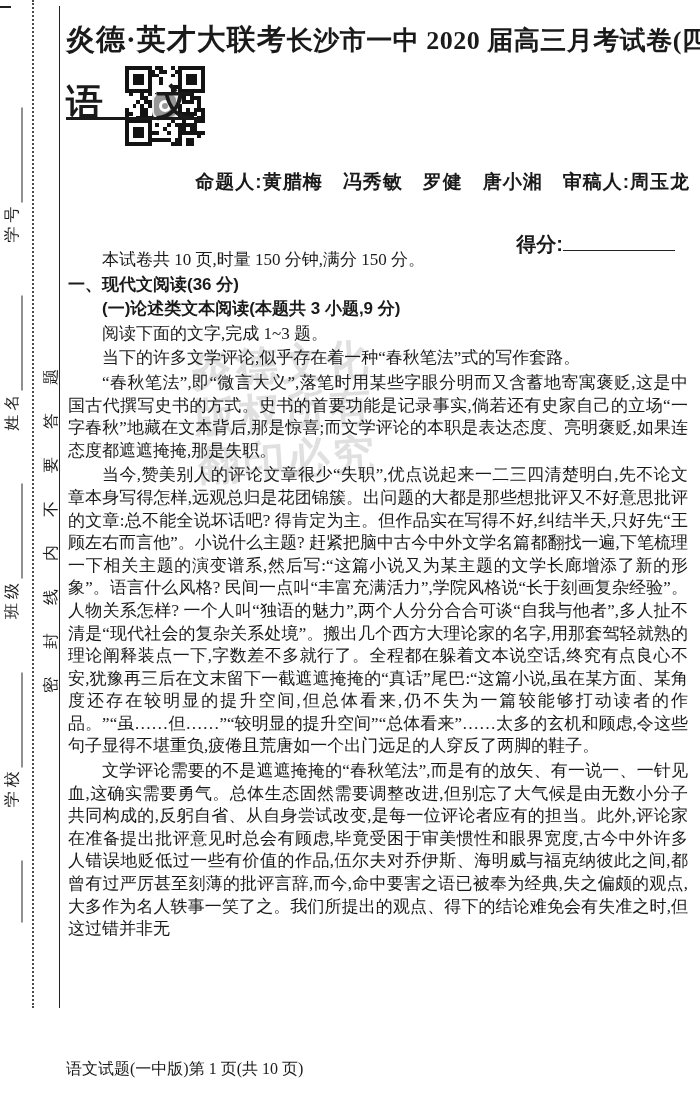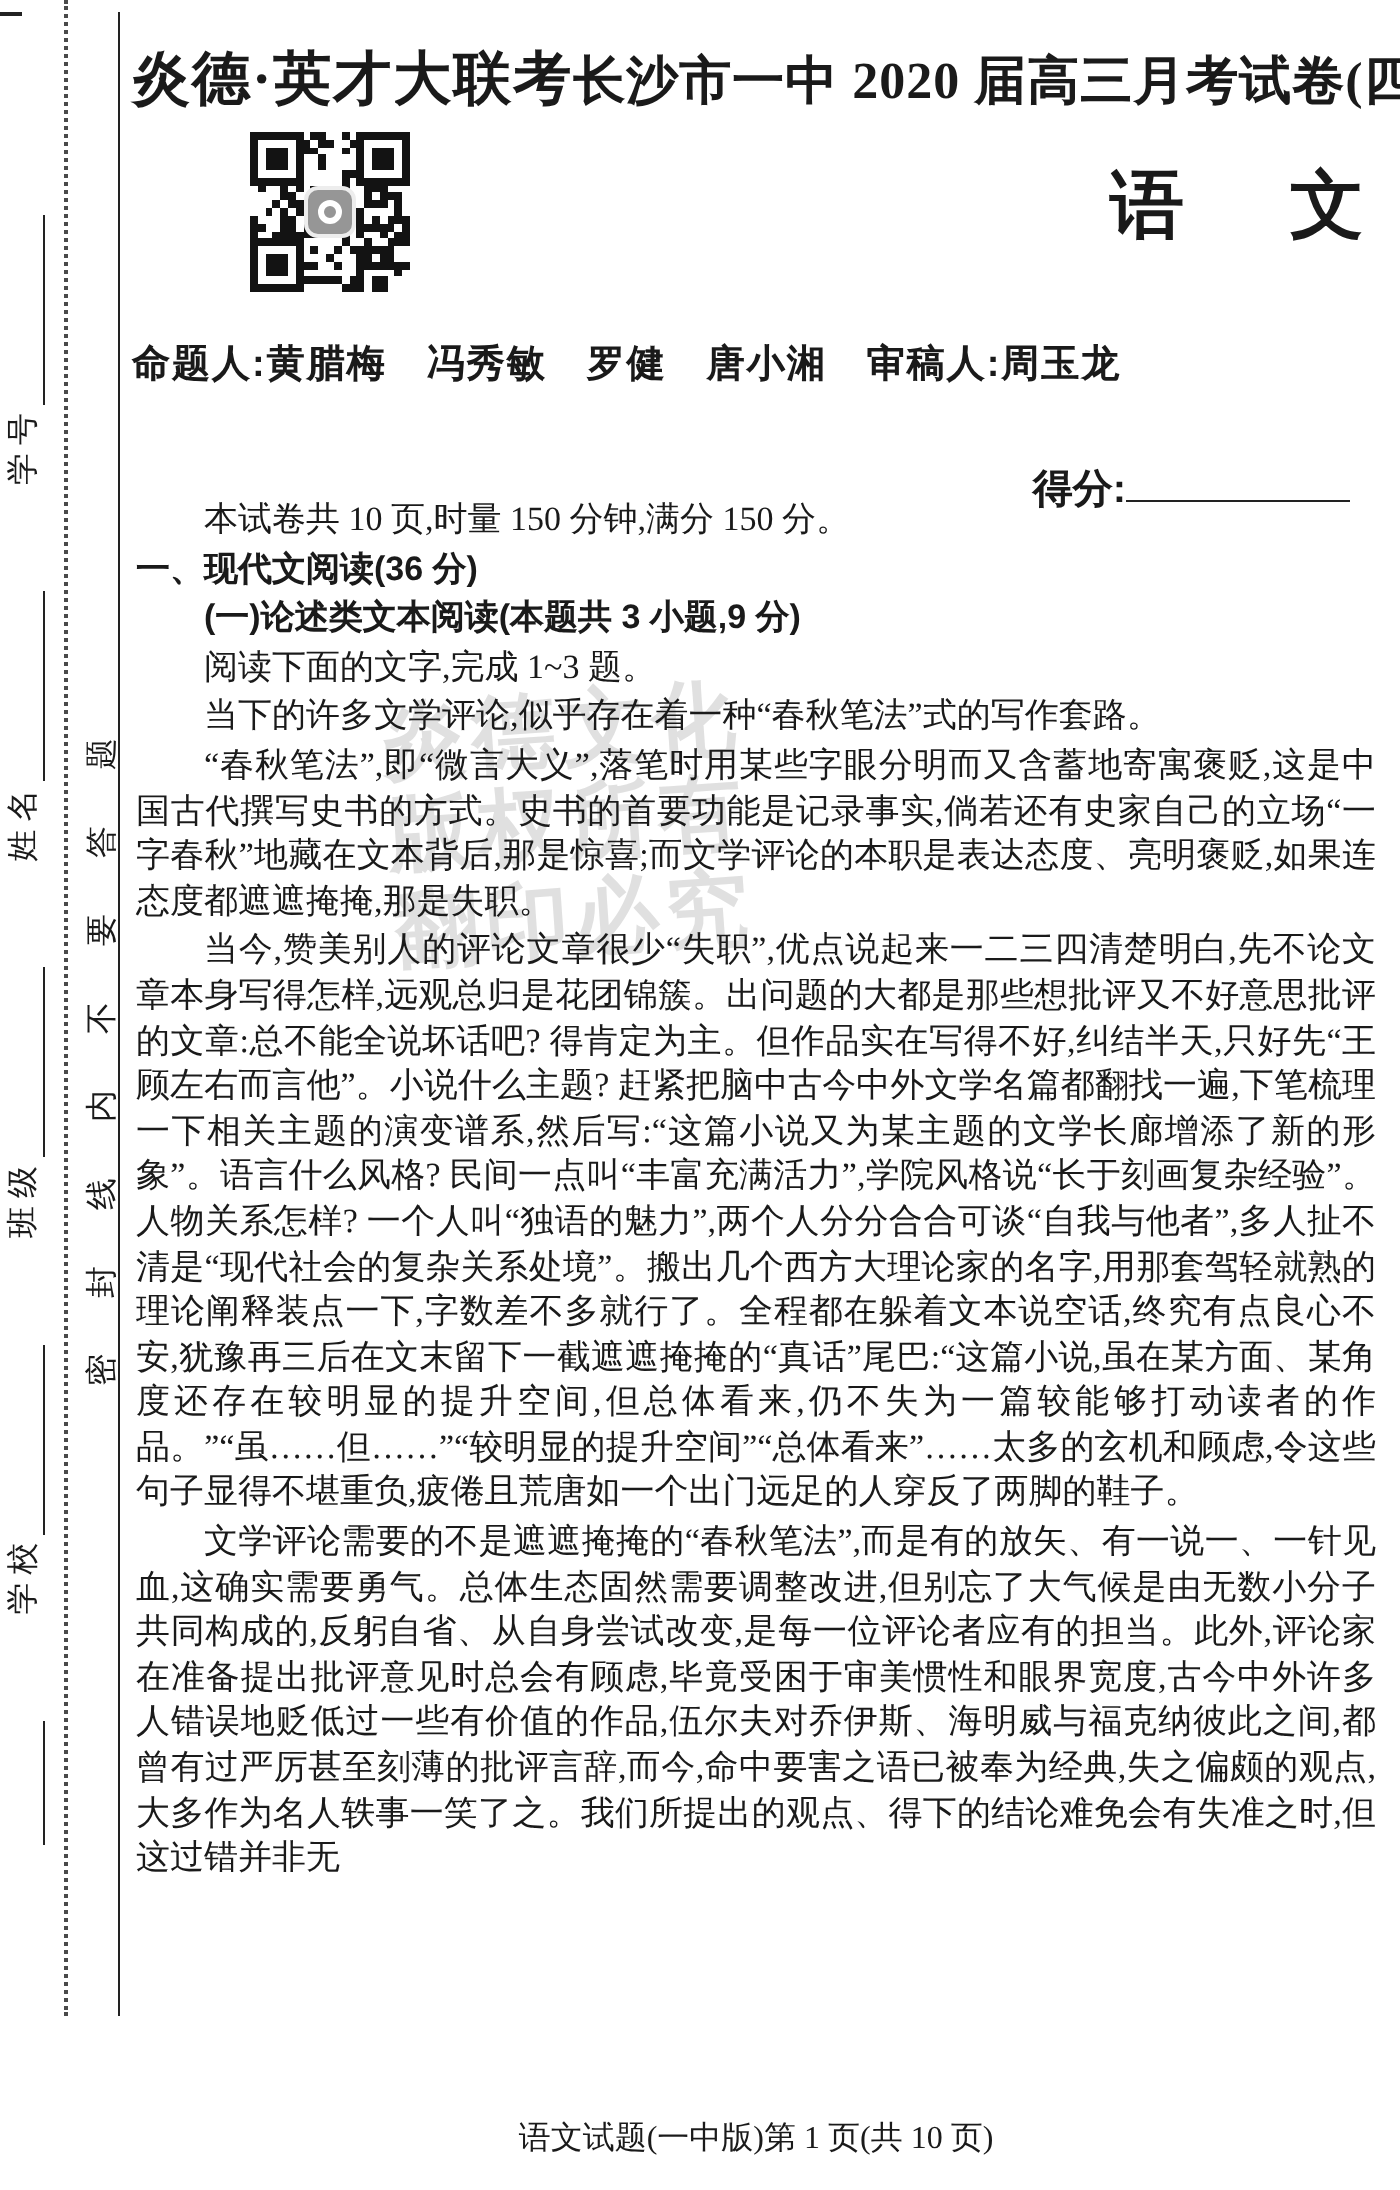--- a/index.html
+++ b/index.html
@@ -38,26 +38,27 @@
   .qr{position:absolute;left:59px;top:66px;width:80px;height:80px;}
   .qr-grid{display:grid;grid-template-columns:repeat(21,1fr);grid-template-rows:repeat(21,1fr);width:80px;height:80px;}
   .qm{background:#fff;}
   .qm.on{background:#131313;}
   .qr-logo{
     position:absolute;left:27px;top:27px;width:26px;height:26px;background:#969696;
     border:2px solid #ededed;border-radius:7px;box-sizing:border-box;
   }
   .qr-logo::after{content:"";position:absolute;left:5px;top:5px;right:5px;bottom:5px;border:3px solid #fff;border-radius:50%;}
   .subject{
-    position:absolute;top:78px;left:0;width:100%;text-align:right;
+    position:absolute;top:78px;left:0;width:100%;text-align:left;
     font-size:37px;font-weight:bold;letter-spacing:8px;
     font-family:"Liberation Sans",sans-serif;
+    text-decoration:underline;
   }
   .setters{
-    position:absolute;top:169px;left:0;width:100%;text-align:left;
+    position:absolute;top:169px;left:0;width:100%;text-align:right;
     font-size:19px;font-weight:bold;letter-spacing:1px;
     font-family:"Liberation Sans",sans-serif;white-space:nowrap;
   }
   .score{
     position:absolute;top:214px;right:15px;font-size:20px;font-weight:bold;
     font-family:"Liberation Sans",sans-serif;
     margin-top:17px;
   }
   .score-blank{display:inline-block;width:112px;height:18px;border-bottom:1.5px solid #222;}
   
@@ -70,21 +71,21 @@
   }
   
   .body{
     position:absolute;top:247px;left:0;width:100%;
     font-size:17px;line-height:22.6px;text-align:justify;
   }
   .body p,.body h2,.body h3{margin:2px;font-size:17px;line-height:22.6px;}
   .body h2,.body h3{font-family:"Liberation Sans",sans-serif;font-weight:bold;}
   .indent{text-indent:2em;}
   .footer{
-    position:absolute;left:66px;top:1059px;width:624px;text-align:center;font-size:16px;
+    position:absolute;left:66px;top:1059px;width:624px;font-size:16px;
   }
 </style>
 </head>
 <body>
 
 <div class="page">
 
   <div class="corner-tick"></div>
 
   <div class="fields-strip">

